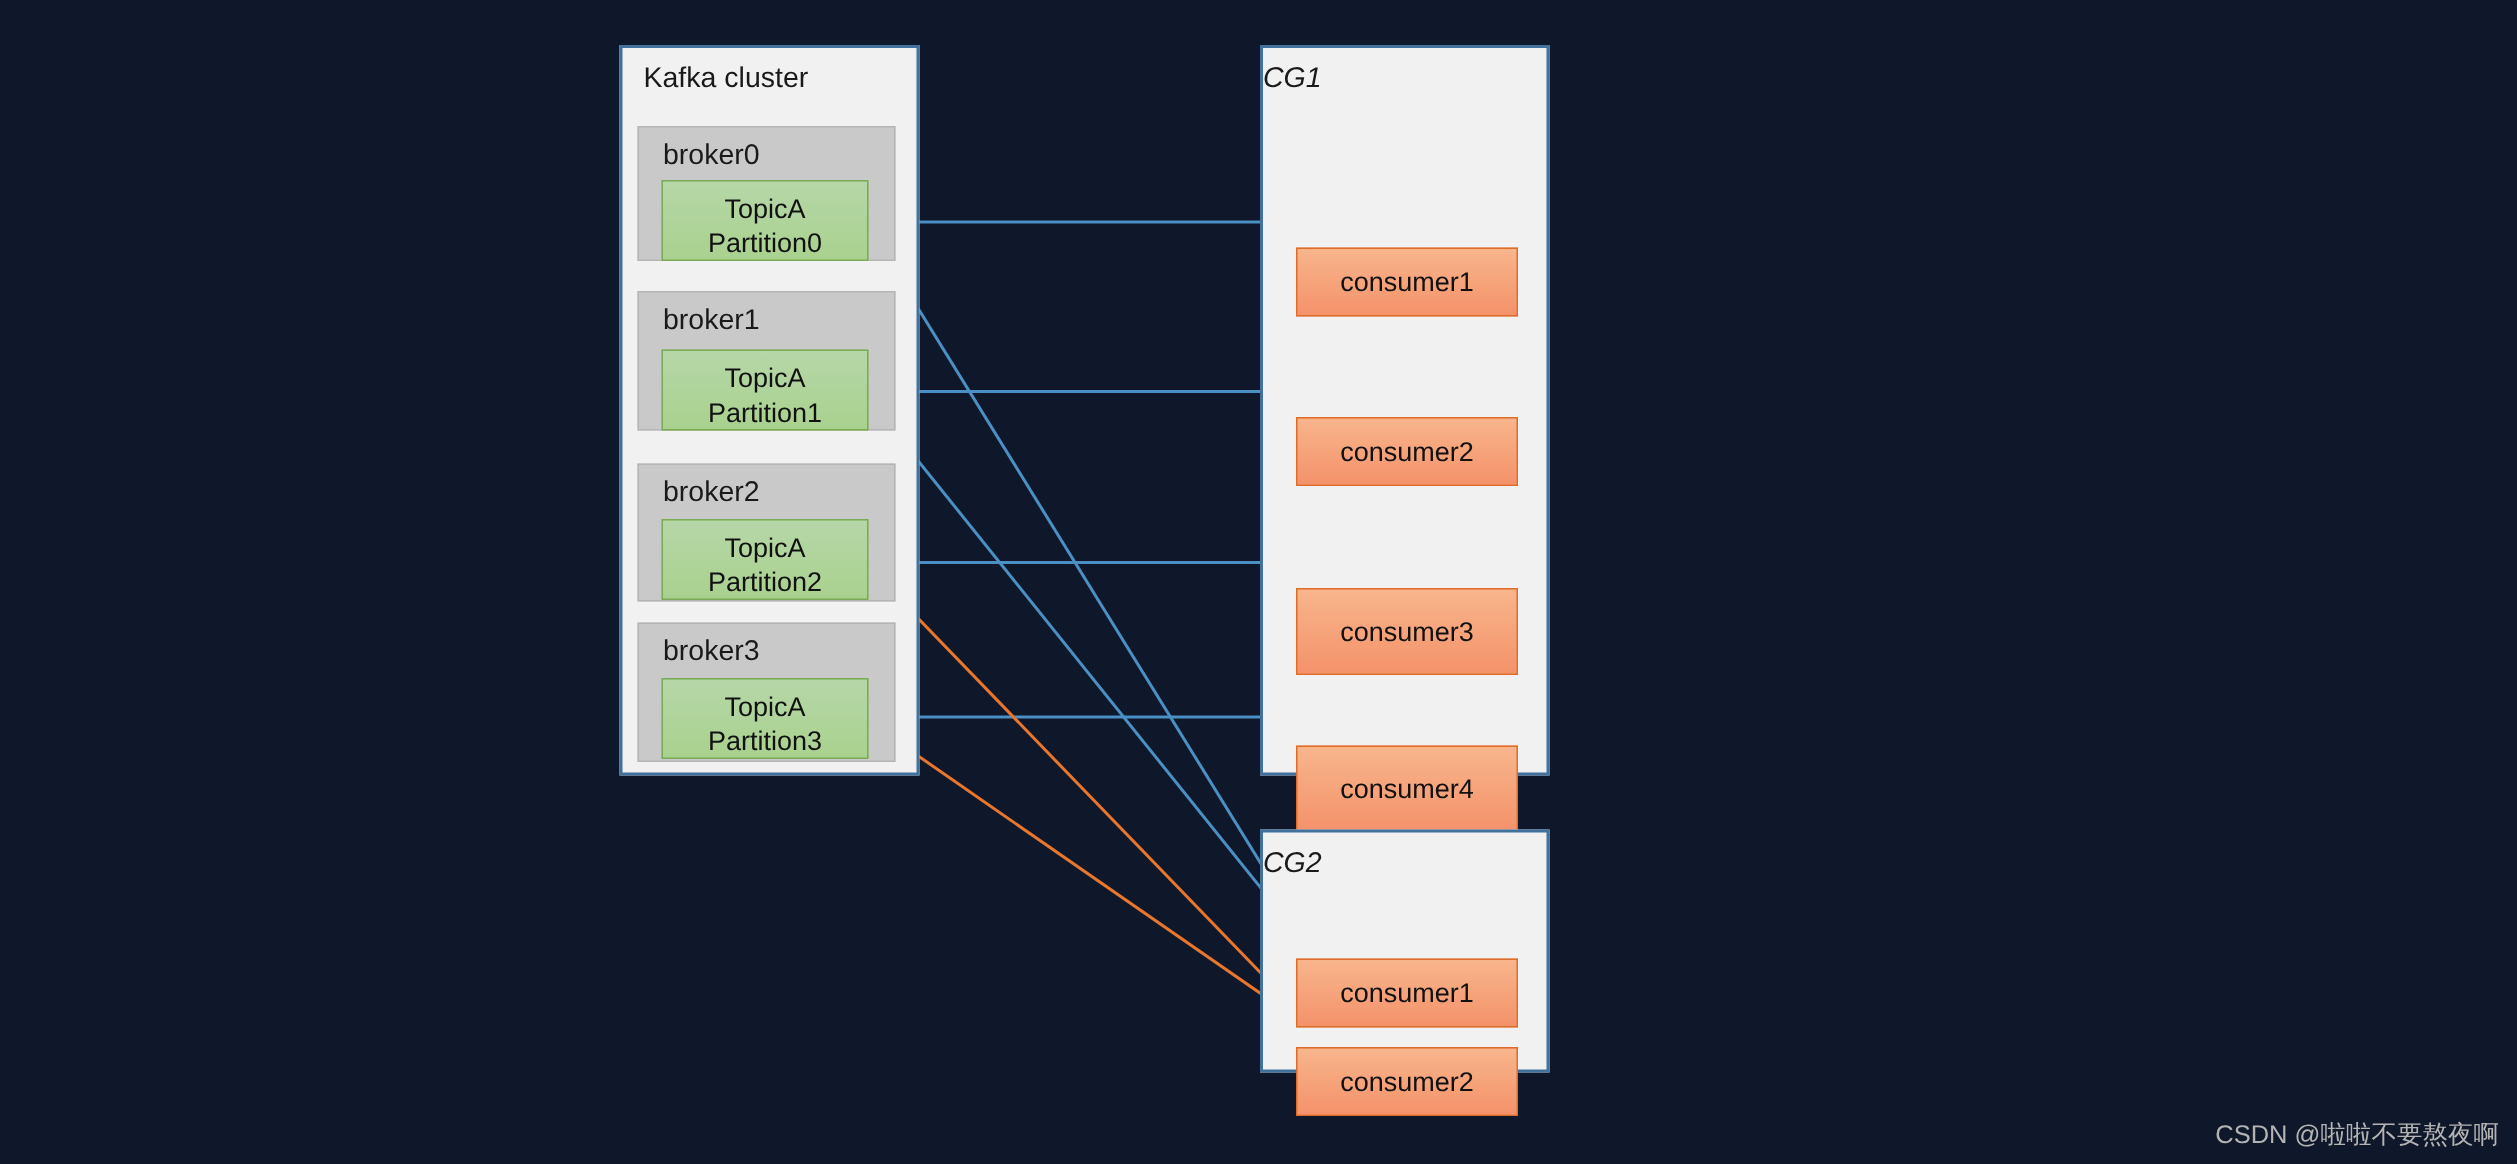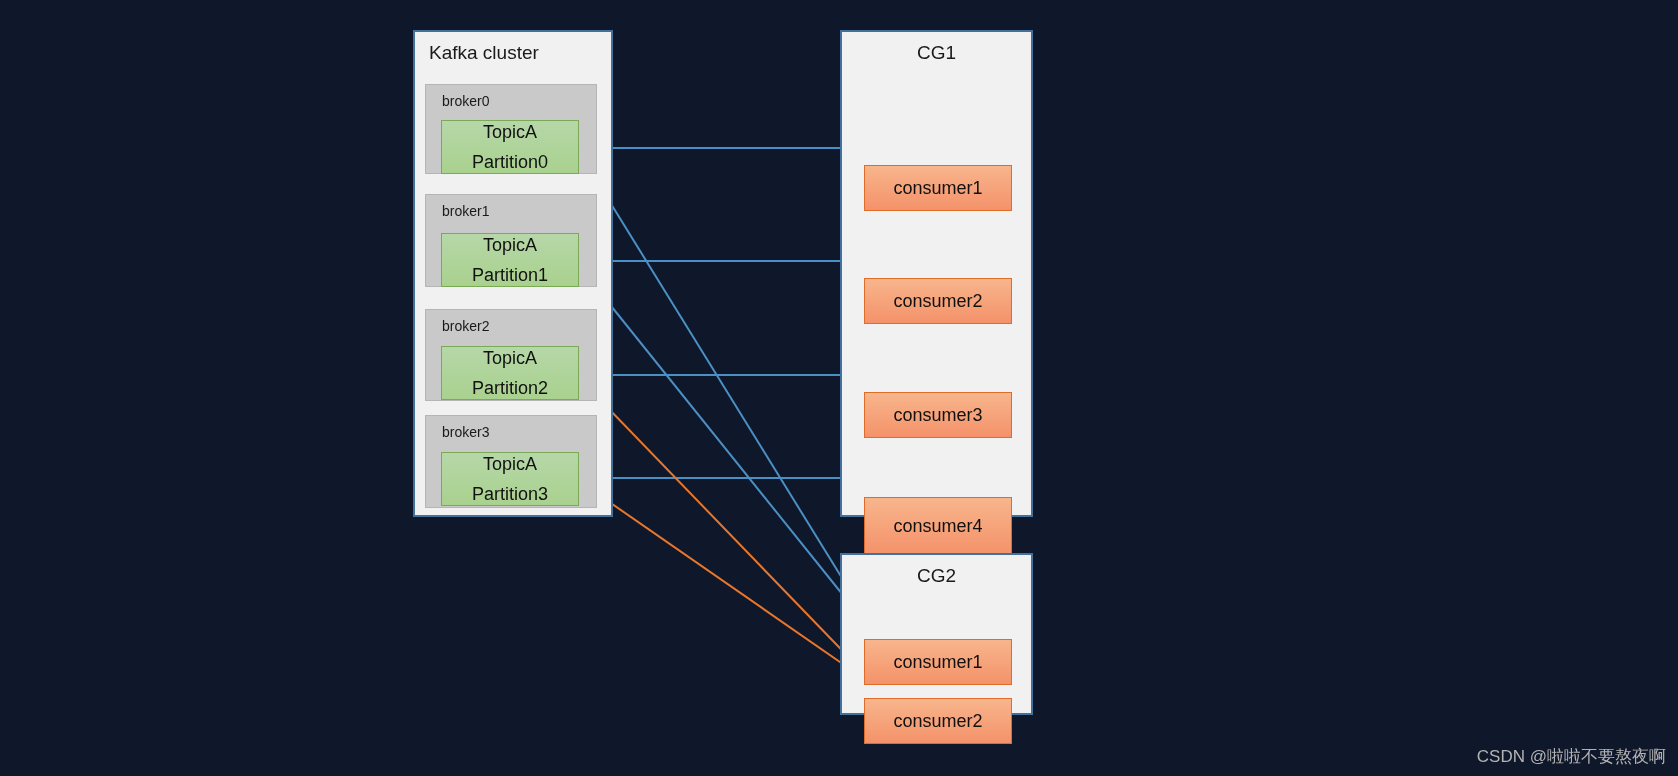--- a/index.html
+++ b/index.html
@@ -40,48 +40,48 @@
     color: #1a1a1a;
     white-space: nowrap;
     line-height: 1.2;
   }
   .group-title.left {
     left: 14px;
   }
   .group-title.center {
     left: 0;
     right: 0;
-    text-align: center;
+    font-style: italic;
   }
   
   .broker-box {
     position: absolute;
     background: #c9c9c9;
     border: 1px solid #b5b5b5;
     box-sizing: border-box;
   }
   .broker-label {
     position: absolute;
     left: 16px;
     top: 8px;
-    font-size: 14px;
+    font-size: 19px;
     color: #1a1a1a;
     white-space: nowrap;
   }
   
   .partition-box {
     position: absolute;
     background: linear-gradient(to bottom, #b6d7a8 0%, #a9d18e 100%);
     background-color: #a9d18e;
     border: 1px solid #7aaa56;
     box-sizing: border-box;
     display: flex;
     flex-direction: column;
     align-items: center;
-    justify-content: space-between;
+    justify-content: flex-end;
     font-size: 18px;
     color: #111111;
     line-height: 1.25;
   }
   .partition-box span {
     display: block;
     white-space: nowrap;
   }
   
   .consumer-box {
@@ -178,21 +178,21 @@
 
   <div class="group-box" style="left:840px; top:30px; width:193px; height:487px;">
     <div class="group-title center">CG1</div>
   </div>
   <div class="consumer-box" style="left:864px; top:123px; width:148px; height:46px;">
     <span>consumer1</span>
   </div>
   <div class="consumer-box" style="left:864px; top:236px; width:148px; height:46px;">
     <span>consumer2</span>
   </div>
-  <div class="consumer-box" style="left:864px; top:350px; width:148px; height:46px;">
+  <div class="consumer-box" style="left:864px; top:350px; width:148px; height:58px;">
     <span>consumer3</span>
   </div>
   <div class="consumer-box" style="left:864px; top:455px; width:148px; height:58px;">
     <span>consumer4</span>
   </div>
 
   <div class="group-box" style="left:840px; top:553px; width:193px; height:162px;">
     <div class="group-title center">CG2</div>
   </div>
   <div class="consumer-box" style="left:864px; top:597px; width:148px; height:46px;">

